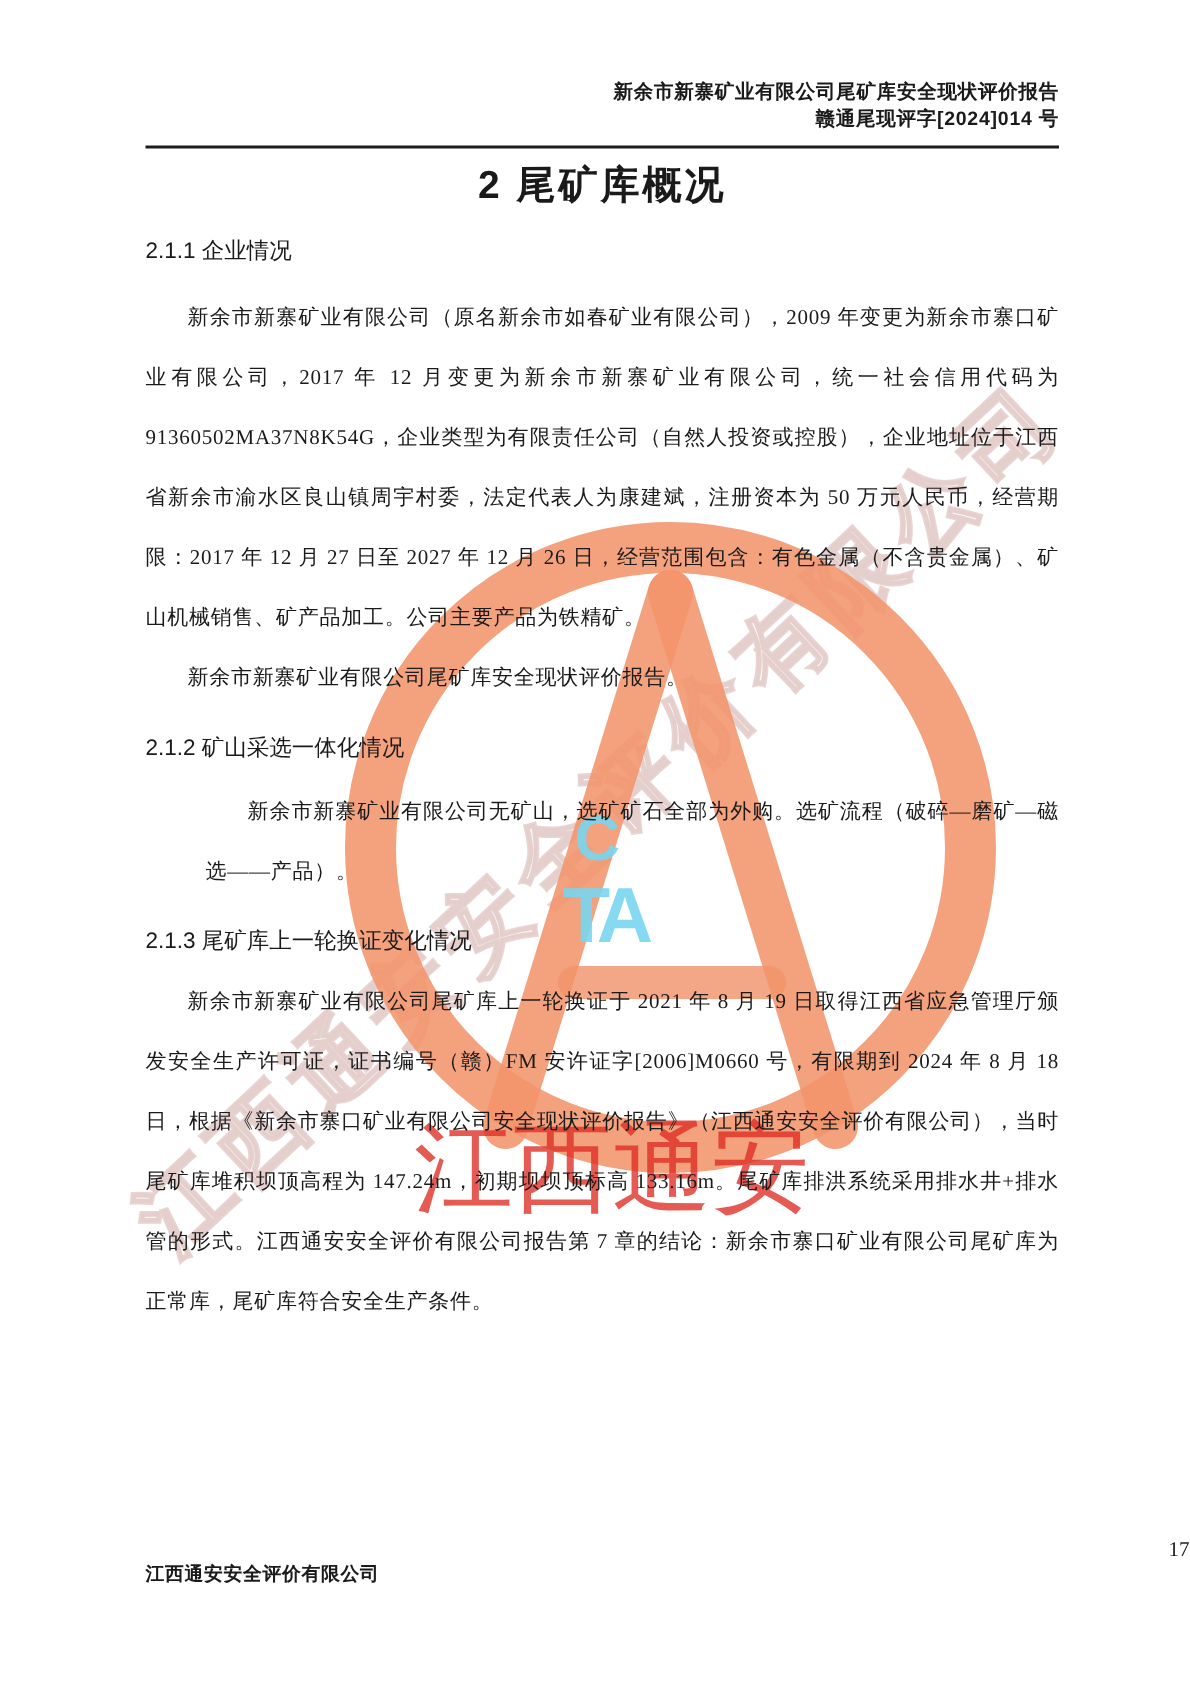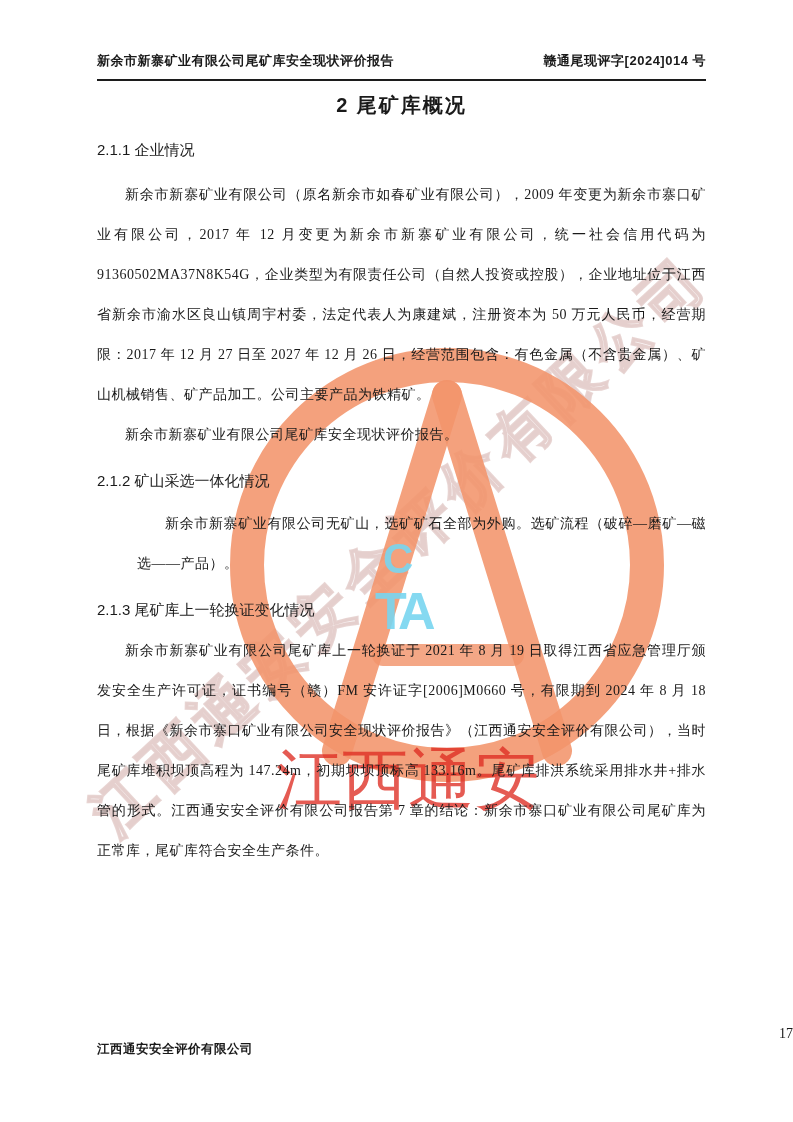--- a/index.html
+++ b/index.html
@@ -90,27 +90,28 @@
     display: flex;
     justify-content: space-between;
     align-items: flex-end;
     margin-top: 52px;
     padding-bottom: 9px;
     border-bottom: 2px solid #1c1c1c;
     font-family: "Liberation Sans", sans-serif;
     font-weight: bold;
     font-size: 13px;
     letter-spacing: 0.5px;
+    flex-direction: column;
   }
   h1.doc-title {
     margin: 8px 0 16px 0;
     text-align: center;
     font-family: "Liberation Sans", sans-serif;
     font-weight: bold;
-    font-size: 20px;
+    font-size: 26px;
     line-height: 32px;
     letter-spacing: 2px;
   }
   h2.sec {
     margin: 6px 0 0 0;
     font-family: "Liberation Sans", sans-serif;
     font-weight: bold;
     font-size: 18.5px;
     line-height: 26px;
   }

